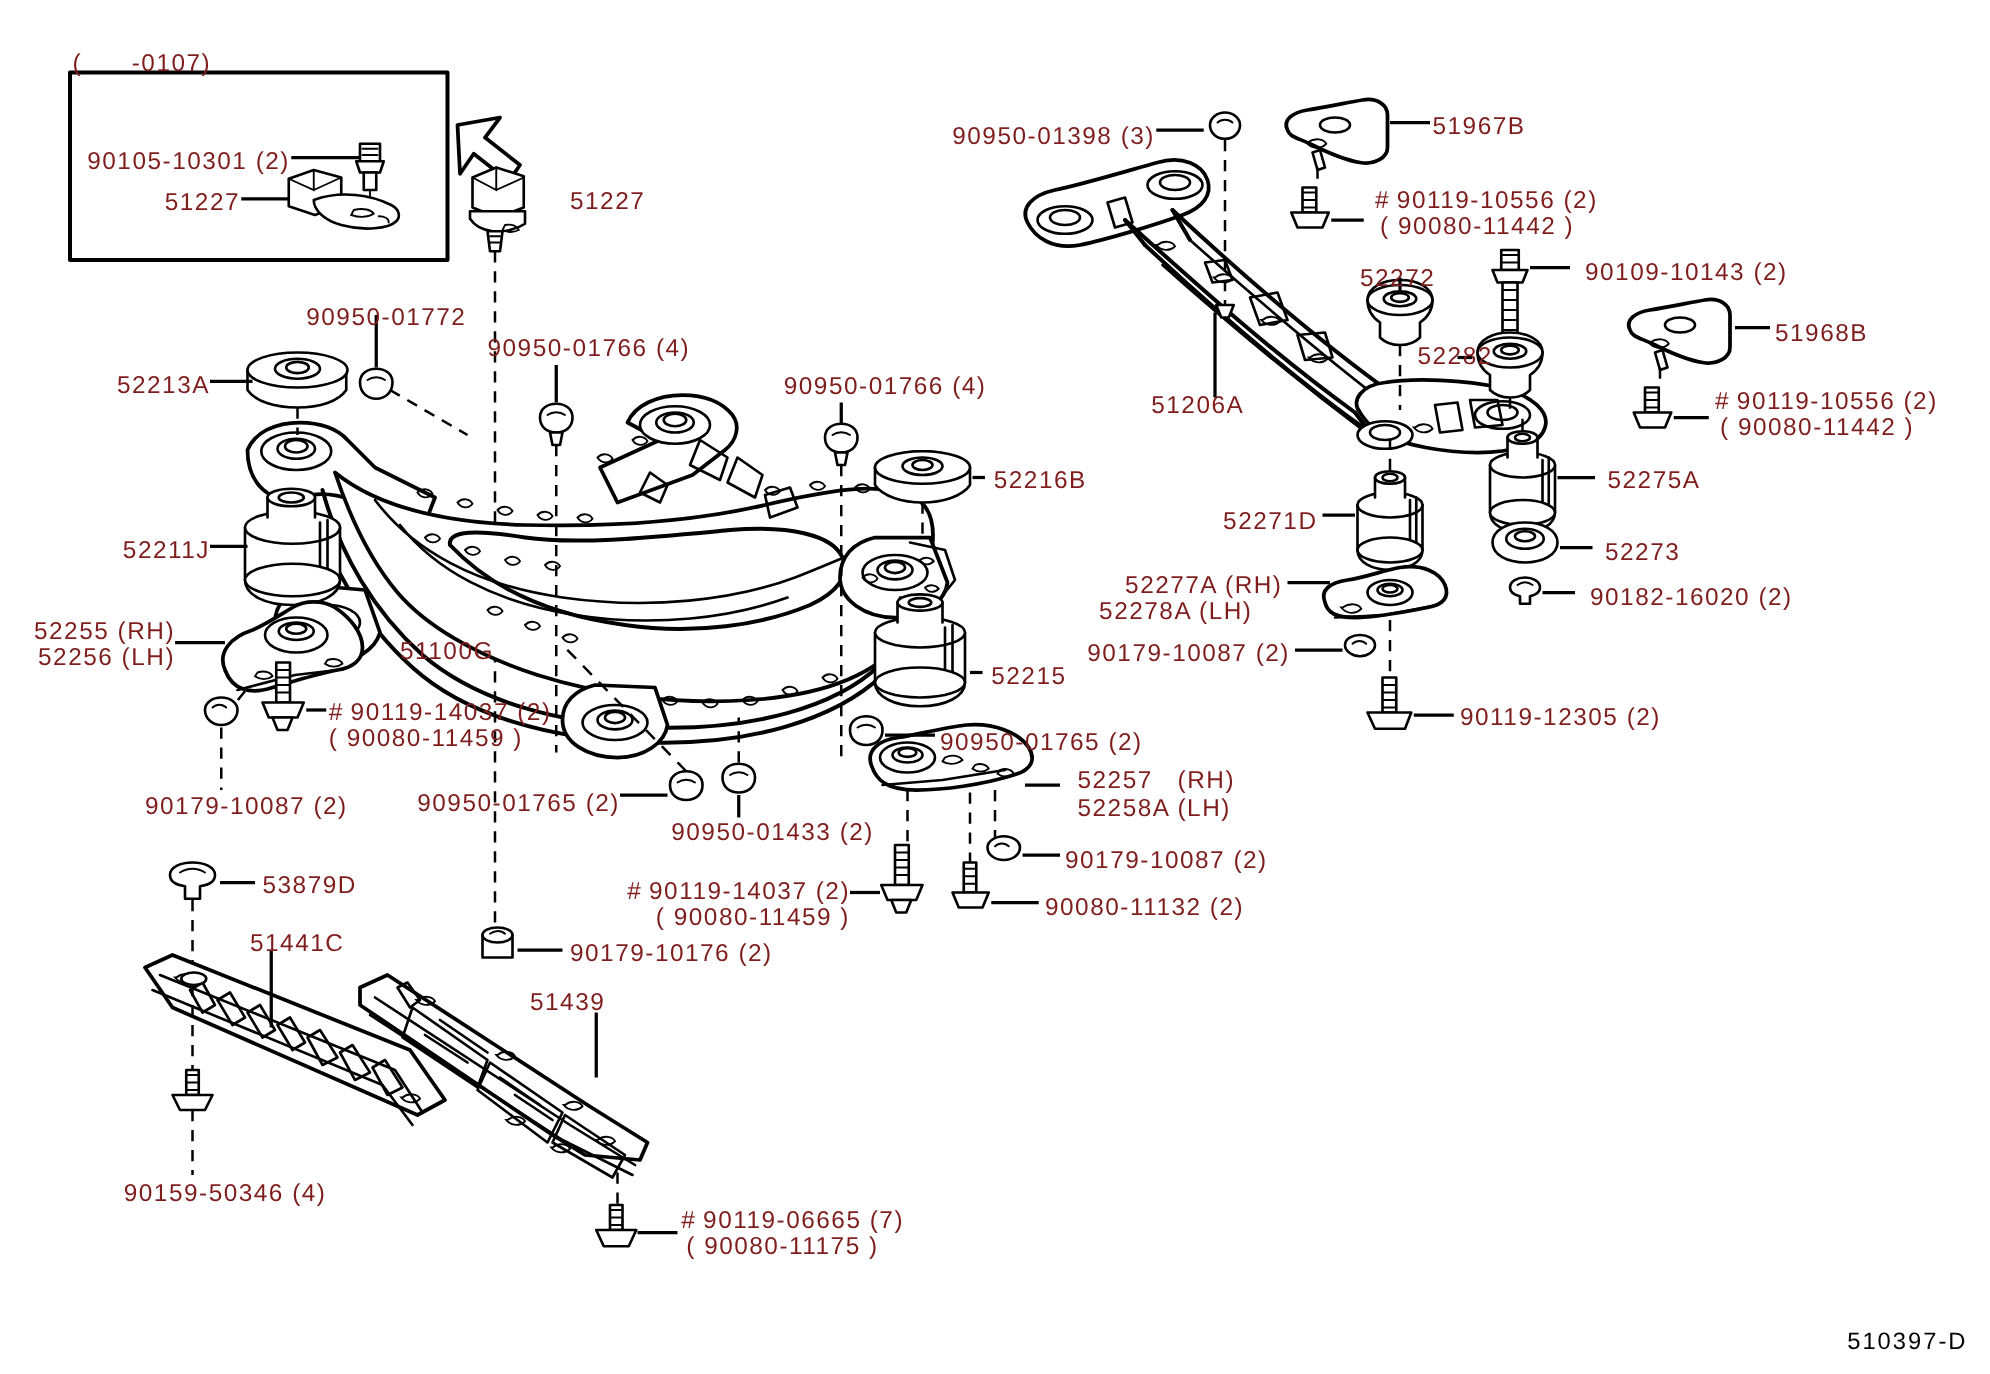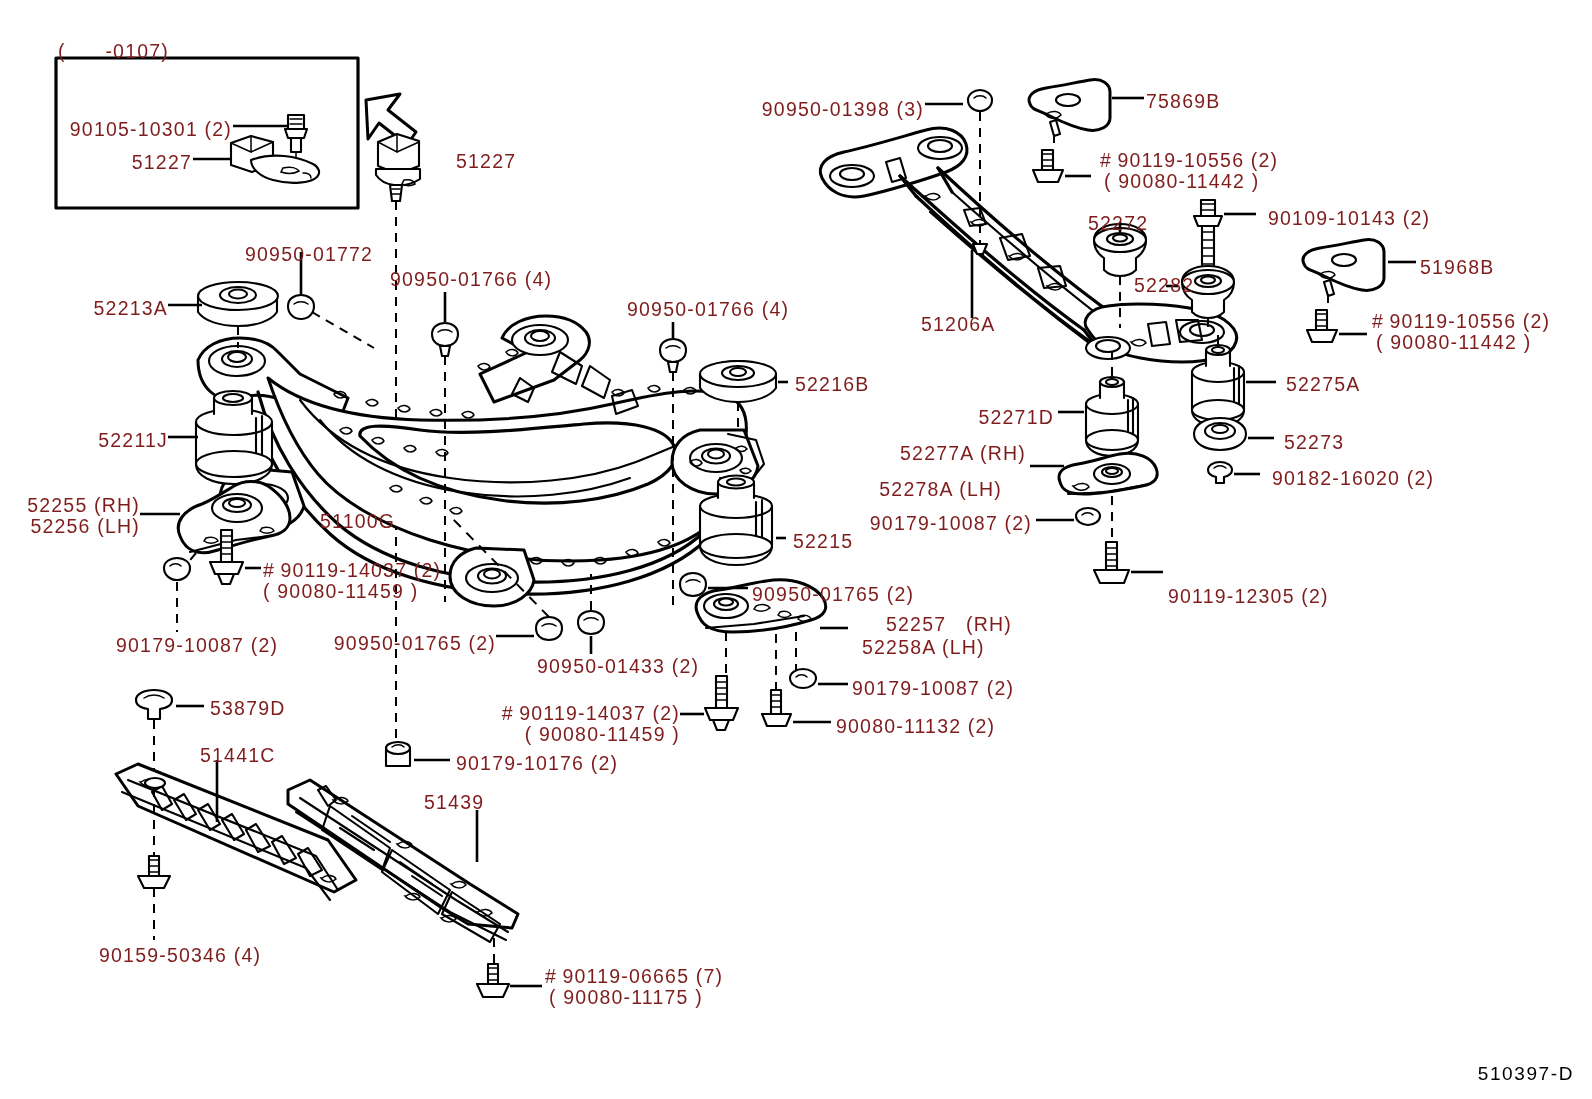--- a/index.html
+++ b/index.html
@@ -626,21 +626,21 @@
   <div class="lbl" style="left:263px; top:557px;"><span style="letter-spacing:0;">#</span> <span>90119-14037 (2)</span></div>
   <div class="lbl" style="left:263px; top:578px;">( 90080-11459 )</div>
 
   <div class="lbl" style="left:116px; top:632px;">90179-10087 (2)</div>
 
   <div class="lbl r" style="left:300px; top:630px; width:196px;">90950-01765 (2)</div>
   <div class="lbl" style="left:537px; top:653px;">90950-01433 (2)</div>
 
   <div class="lbl" style="left:752px; top:581px;">90950-01765 (2)</div>
 
-  <div class="lbl" style="left:862px; top:611px;margin-left:24px;">52257   (RH)</div>
+  <div class="lbl" style="left:862px; top:611px;">52257   (RH)</div>
   <div class="lbl" style="left:862px; top:634px;">52258A (LH)</div>
 
   <div class="lbl" style="left:852px; top:675px;">90179-10087 (2)</div>
 
   <div class="lbl r" style="left:440px; top:700px; width:240px;"><span style="letter-spacing:0;">#</span> <span>90119-14037 (2)</span></div>
   <div class="lbl r" style="left:440px; top:721px; width:240px;">( 90080-11459 )</div>
 
   <div class="lbl" style="left:836px; top:713px;">90080-11132 (2)</div>
 
   <div class="lbl" style="left:456px; top:750px;">90179-10176 (2)</div>
@@ -649,44 +649,44 @@
   <div class="lbl" style="left:200px; top:742px;">51441C</div>
   <div class="lbl" style="left:424px; top:789px;text-align:center;">51439</div>
 
   <div class="lbl" style="left:99px; top:942px;">90159-50346 (4)</div>
 
   <div class="lbl" style="left:545px; top:963px;"><span style="letter-spacing:0;">#</span> <span>90119-06665 (7)</span></div>
   <div class="lbl" style="left:549px; top:984px;">( 90080-11175 )</div>
 
   <div class="lbl r" style="left:700px; top:96px; width:224px;">90950-01398 (3)</div>
 
-  <div class="lbl" style="left:1146px; top:88px;">75869B</div>
+  <div class="lbl" style="left:1146px; top:88px;">51967B</div>
 
   <div class="lbl" style="left:1100px; top:147px;"><span style="letter-spacing:0;">#</span> <span>90119-10556 (2)</span></div>
   <div class="lbl" style="left:1104px; top:168px;">( 90080-11442 )</div>
 
   <div class="lbl" style="left:1268px; top:205px;">90109-10143 (2)</div>
 
   <div class="lbl" style="left:1420px; top:254px;">51968B</div>
 
   <div class="lbl" style="left:1372px; top:308px;"><span style="letter-spacing:0;">#</span> <span>90119-10556 (2)</span></div>
   <div class="lbl" style="left:1376px; top:329px;">( 90080-11442 )</div>
 
   <div class="lbl" style="left:1088px; top:210px;">52272</div>
   <div class="lbl" style="left:1134px; top:272px;">52282</div>
   <div class="lbl" style="left:921px; top:311px;">51206A</div>
 
   <div class="lbl" style="left:1286px; top:371px;">52275A</div>
   <div class="lbl r" style="left:860px; top:404px; width:194px;">52271D</div>
   <div class="lbl" style="left:1284px; top:429px;">52273</div>
 
-  <div class="lbl r" style="left:860px; top:440px; width:166px;">52277A (RH)</div>
+  <div class="lbl r" style="left:860px; top:455px; width:166px;">52277A (RH)</div>
   <div class="lbl r" style="left:836px; top:476px; width:166px;text-align:right;">52278A (LH)</div>
 
   <div class="lbl" style="left:1272px; top:465px;">90182-16020 (2)</div>
 
   <div class="lbl r" style="left:856px; top:510px; width:176px;">90179-10087 (2)</div>
 
-  <div class="lbl" style="left:1168px; top:583px;">90119-12305 (2)</div>
+  <div class="lbl" style="left:1168px; top:561px;">90119-12305 (2)</div>
 
   <div id="sheet-code">510397-D</div>
 
 </div>
 
 </body></html>

